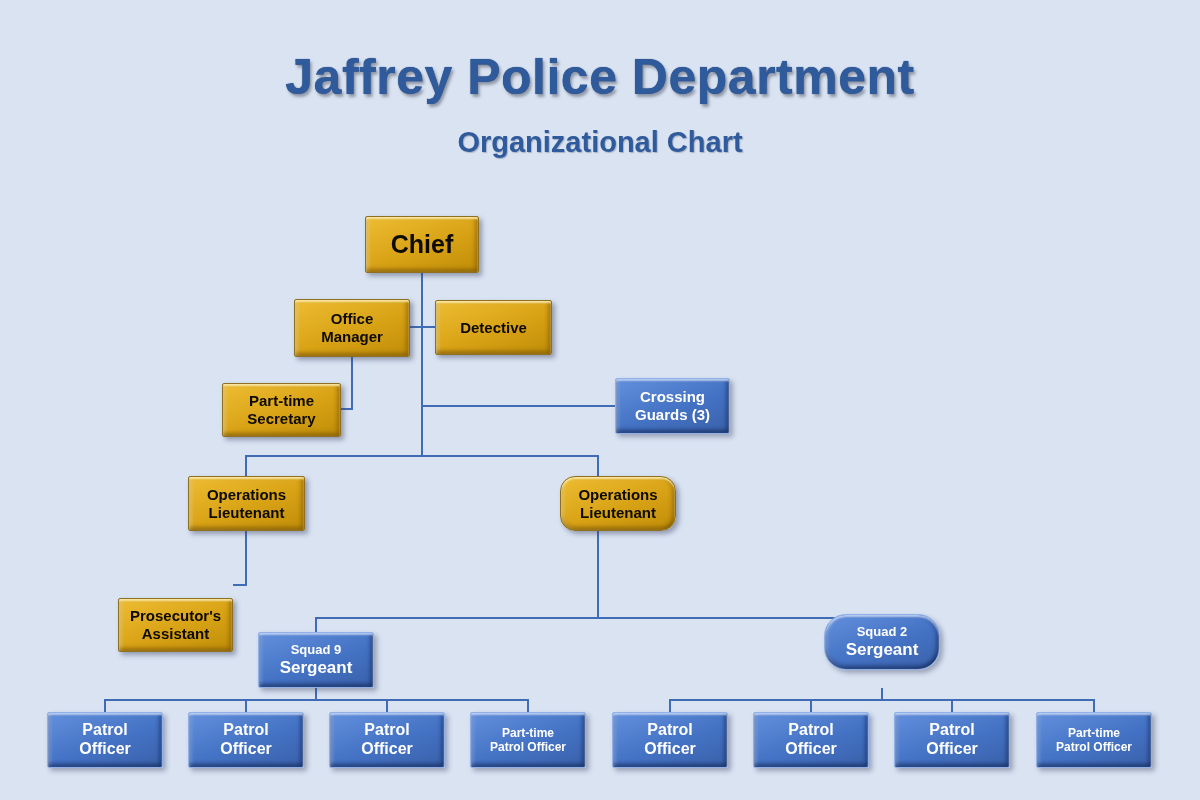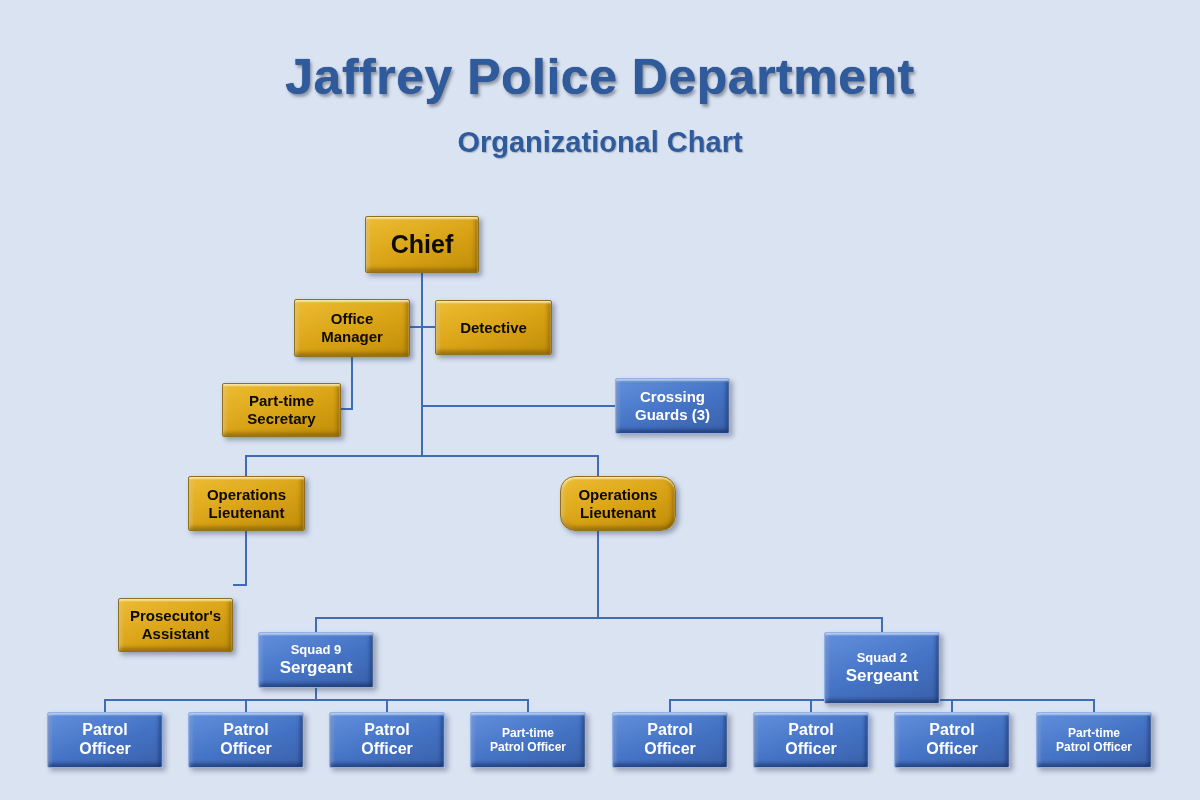--- a/index.html
+++ b/index.html
@@ -153,21 +153,21 @@
 
   <div class="node gold fs-std" style="left:118px; top:558px; width:115px; height:54px;margin-top:40px;">
     <span>Prosecutor's Assistant</span>
   </div>
 
   <div class="node blue" style="left:258px; top:632px; width:116px; height:56px;">
     <span class="fs-squad-top">Squad 9</span>
     <span class="fs-squad-rank">Sergeant</span>
   </div>
 
-  <div class="node blue" style="left:824px; top:632px; width:116px; height:72px;">
+  <div class="node blue" style="left:824px; top:614px; width:116px; height:56px;border-radius:22px;">
     <span class="fs-squad-top">Squad 2</span>
     <span class="fs-squad-rank">Sergeant</span>
   </div>
 
   <div class="node blue fs-officer" style="left:47px; top:712px; width:116px; height:56px;">
     <span>Patrol Officer</span>
   </div>
   <div class="node blue fs-officer" style="left:188px; top:712px; width:116px; height:56px;">
     <span>Patrol Officer</span>
   </div>

